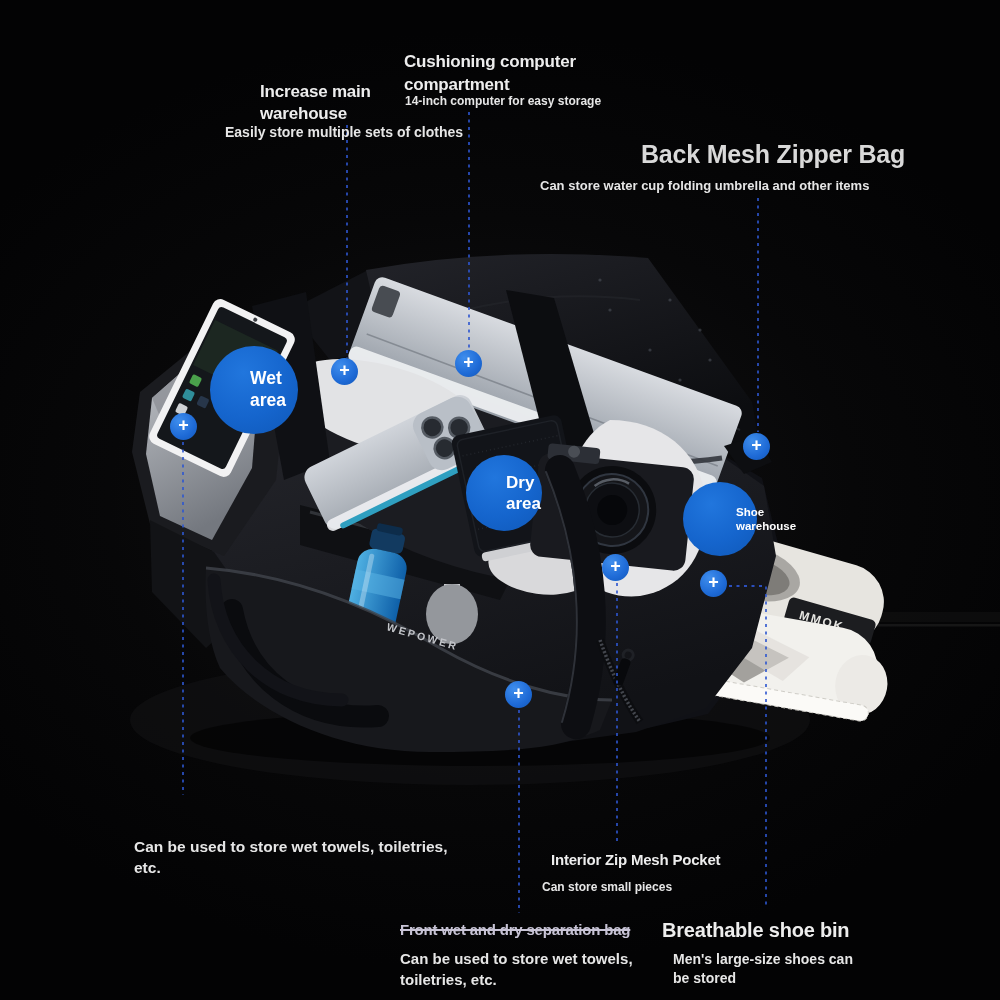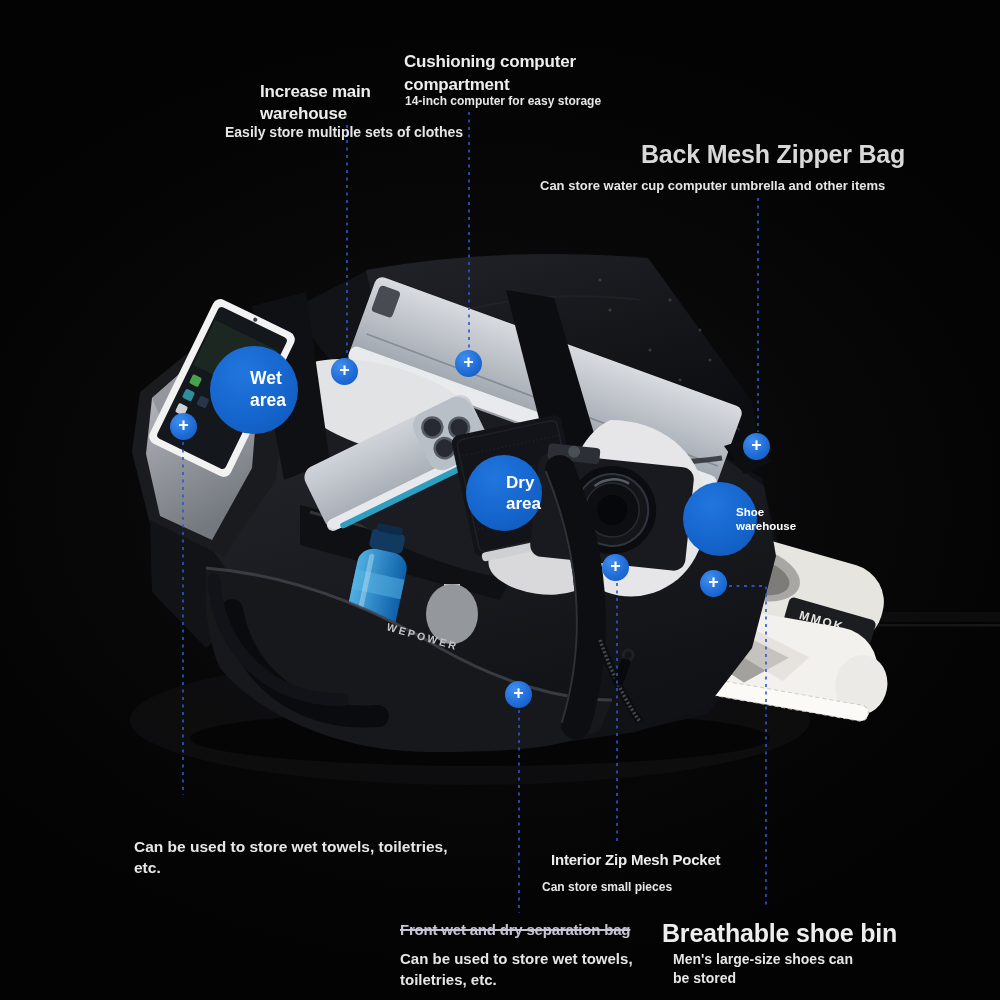--- a/index.html
+++ b/index.html
@@ -240,33 +240,33 @@
 
   <div class="lbl t" style="left:260px;top:81px;font-size:17px;line-height:22px;">Increase main
 warehouse</div>
   <div class="lbl d" style="left:225px;top:124px;font-size:14px;">Easily store multiple sets of clothes</div>
 
   <div class="lbl t" style="left:404px;top:50px;font-size:17px;line-height:23px;">Cushioning computer
 compartment</div>
   <div class="lbl d" style="left:405px;top:94px;font-size:12px;">14-inch computer for easy storage</div>
 
   <div class="lbl t big-title" style="left:641px;top:140px;font-size:25px;">Back Mesh Zipper Bag</div>
-  <div class="lbl d" style="left:540px;top:178px;font-size:13px;">Can store water cup computer umbrella and other items</div>
+  <div class="lbl d" style="left:540px;top:178px;font-size:13px;">Can store water cup folding umbrella and other items</div>
 
   <div class="lbl d" style="left:134px;top:836px;font-size:15.5px;line-height:21px;">Can be used to store wet towels, toiletries,
 etc.</div>
 
   <div class="lbl t" style="left:551px;top:851px;font-size:15px;">Interior Zip Mesh Pocket</div>
   <div class="lbl d" style="left:542px;top:880px;font-size:12px;">Can store small pieces</div>
 
   <div class="lbl t muted-title" style="left:400px;top:921px;font-size:15px;">Front wet and dry separation bag</div>
   <div class="lbl d" style="left:400px;top:948px;font-size:15px;line-height:21px;">Can be used to store wet towels,
 toiletries, etc.</div>
 
-  <div class="lbl t" style="left:662px;top:919px;font-size:25px;">Breathable shoe bin</div>
+  <div class="lbl t" style="left:662px;top:919px;font-size:20px;">Breathable shoe bin</div>
   <div class="lbl d" style="left:673px;top:950px;font-size:14px;line-height:19px;">Men's large-size shoes can
 be stored</div>
 
   <div class="circle" style="left:210px;top:346px;width:88px;height:88px;font-size:17.5px;">
     <span>Wet area</span>
   </div>
   <div class="circle" style="left:466px;top:455px;width:76px;height:76px;font-size:17px;">
     <span>Dry area</span>
   </div>
   <div class="circle left-text" style="left:683px;top:482px;width:74px;height:74px;font-size:11.5px;padding-left:13px;box-sizing:border-box;">

